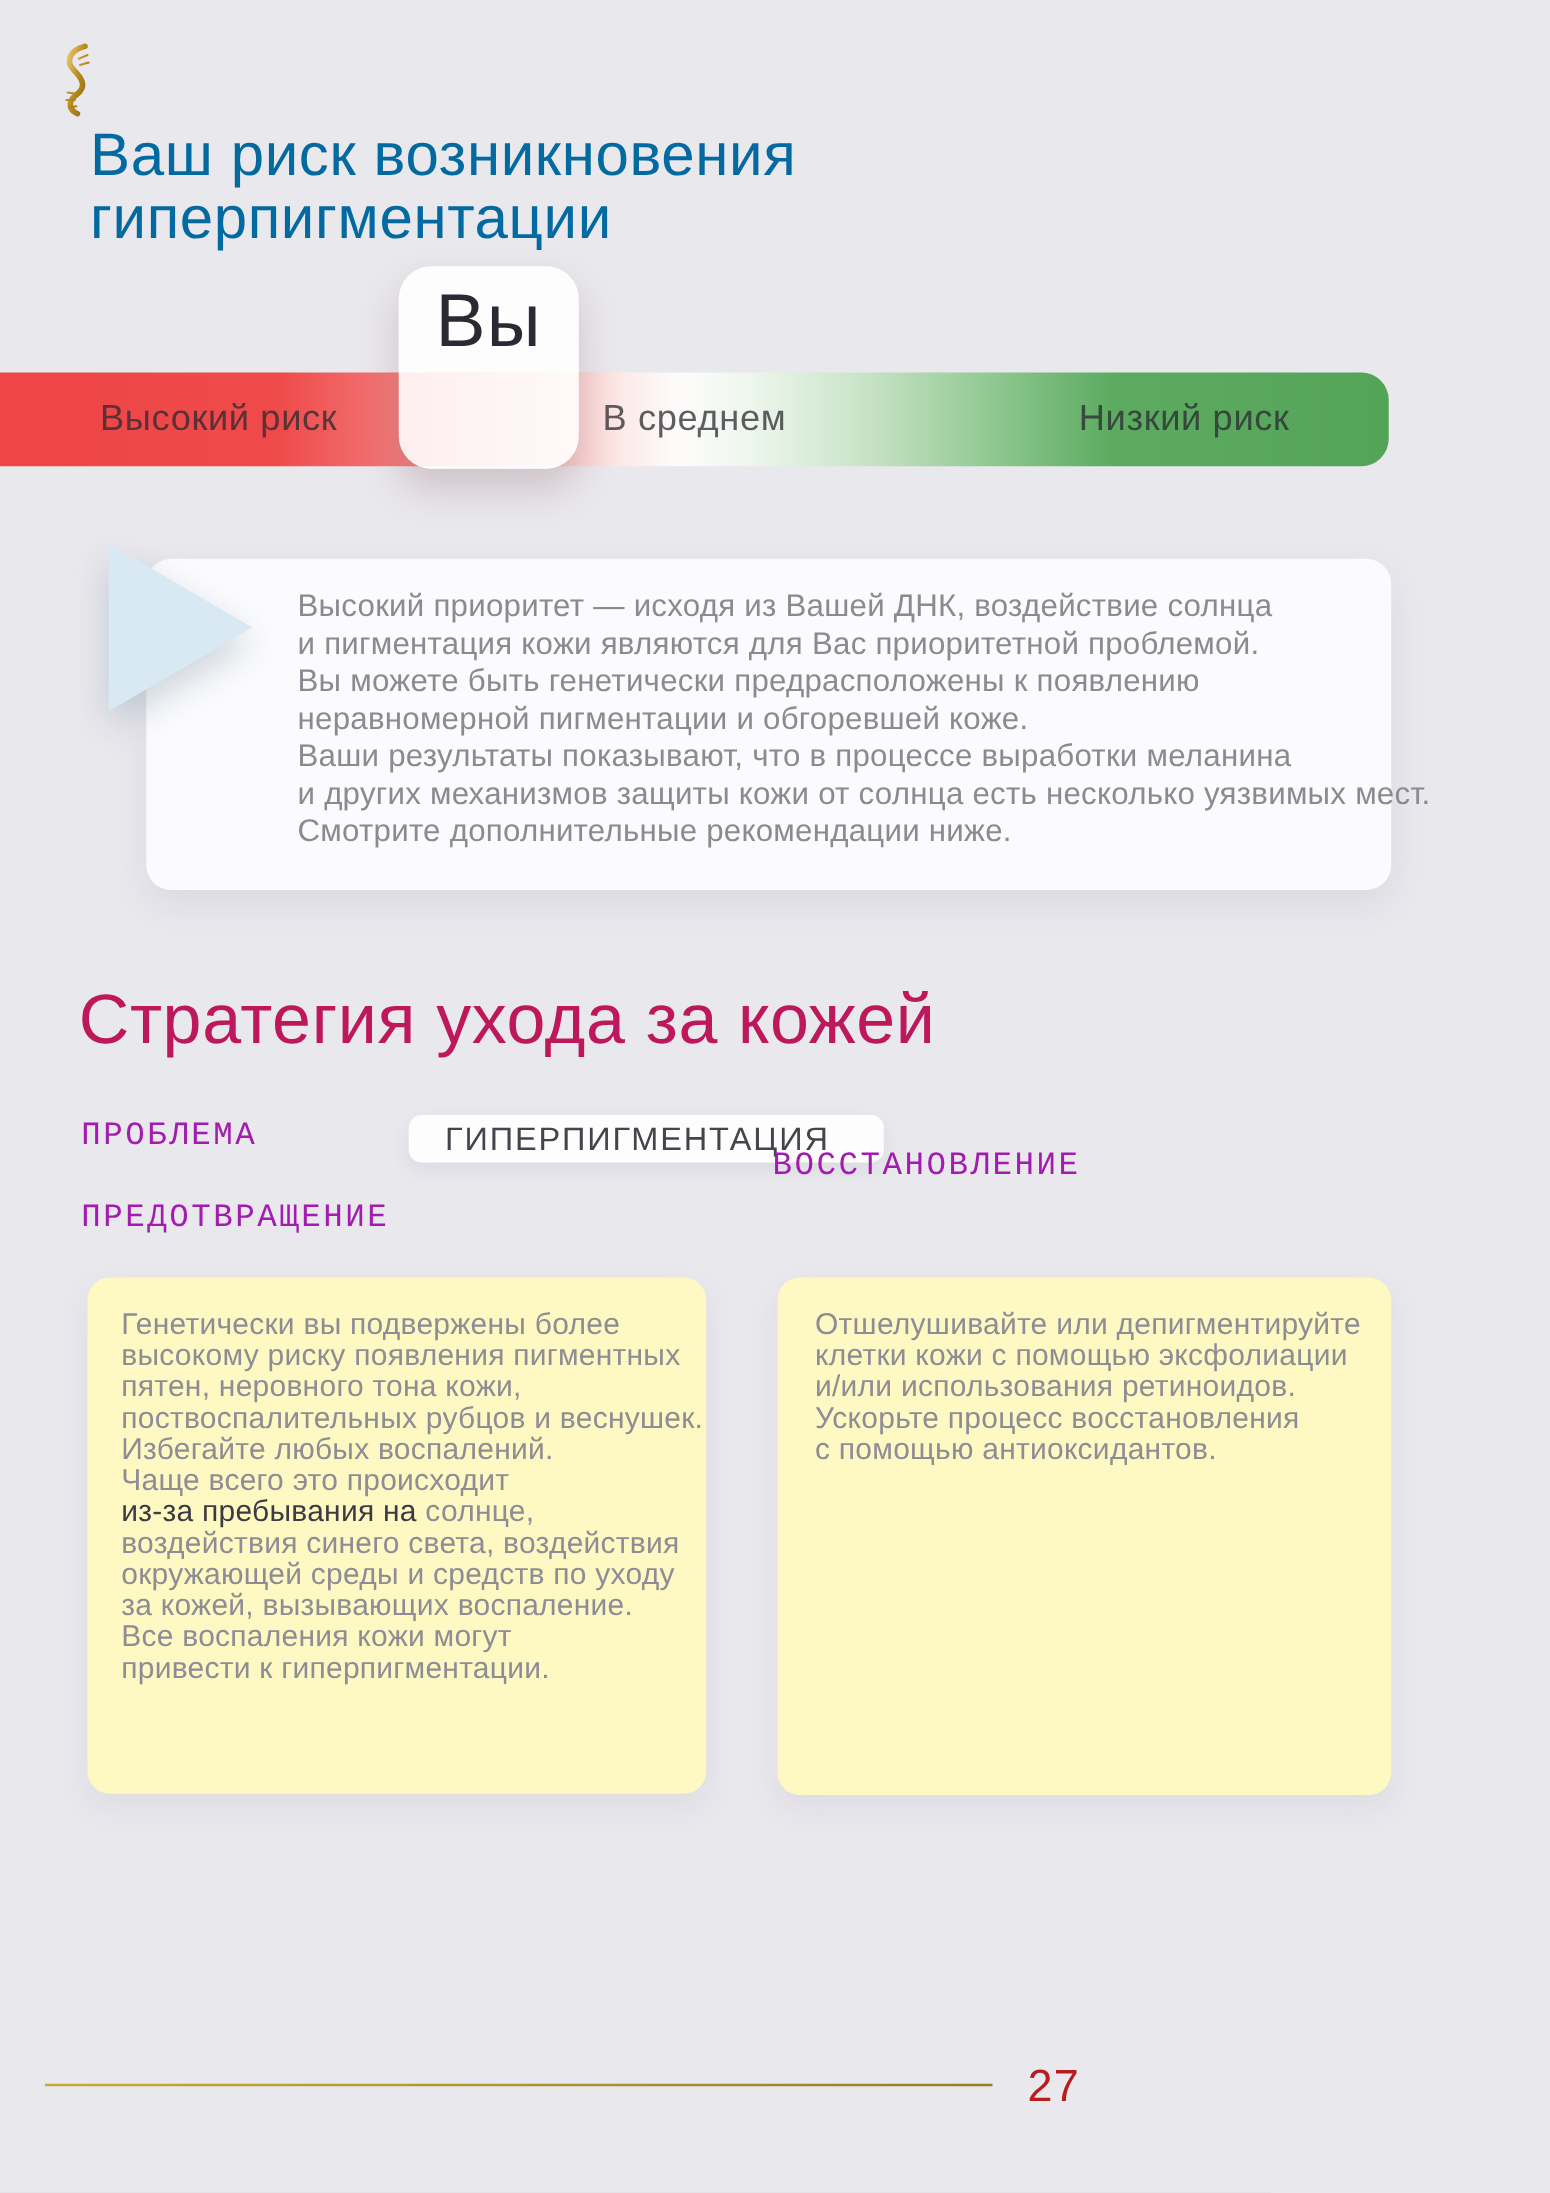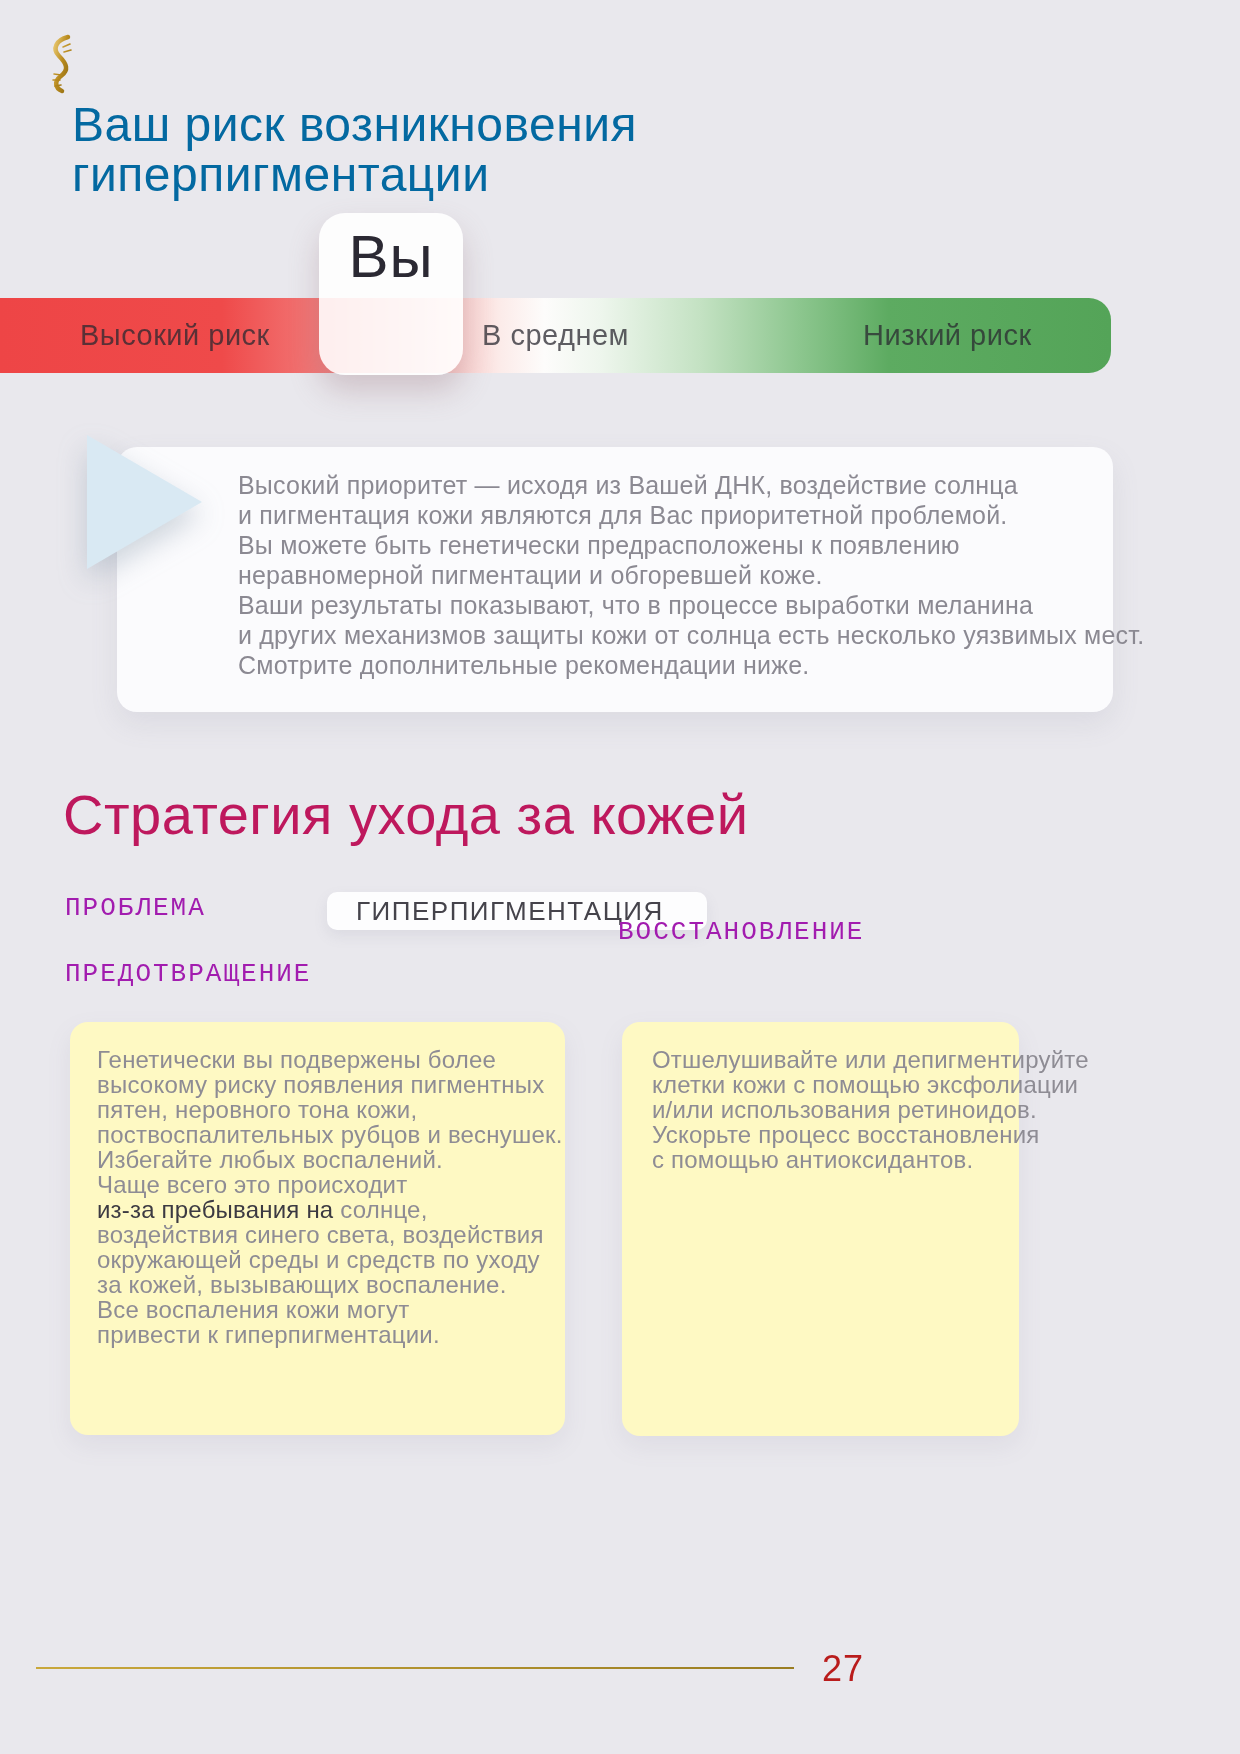--- a/index.html
+++ b/index.html
@@ -101,21 +101,21 @@
 
   
   .strategy-card{
     background:#fef9c3;border-radius:18px;
     box-shadow:0 10px 24px rgba(125,120,145,.10);
     box-sizing:border-box;
     font-size:24px;line-height:25px;font-weight:300;
     color:#8e8c94;letter-spacing:.2px;white-space:nowrap;
   }
   .card-left{left:70px;top:1022px;width:495px;height:413px;padding:25px 0 0 27px;}
-  .card-right{left:622px;top:1022px;width:397px;height:414px;padding:25px 0 0 30px;}
+  .card-right{left:622px;top:1022px;width:491px;height:414px;padding:25px 0 0 30px;}
   .para2{}
   .emph{color:#3c3a42;font-weight:400;}
 
   
   .footer-line{
     left:36px;top:1667px;width:758px;height:2px;
     background:linear-gradient(90deg,#c9a83c,#9a7d22);
   }
   .page-number{
     left:822px;top:1648px;

